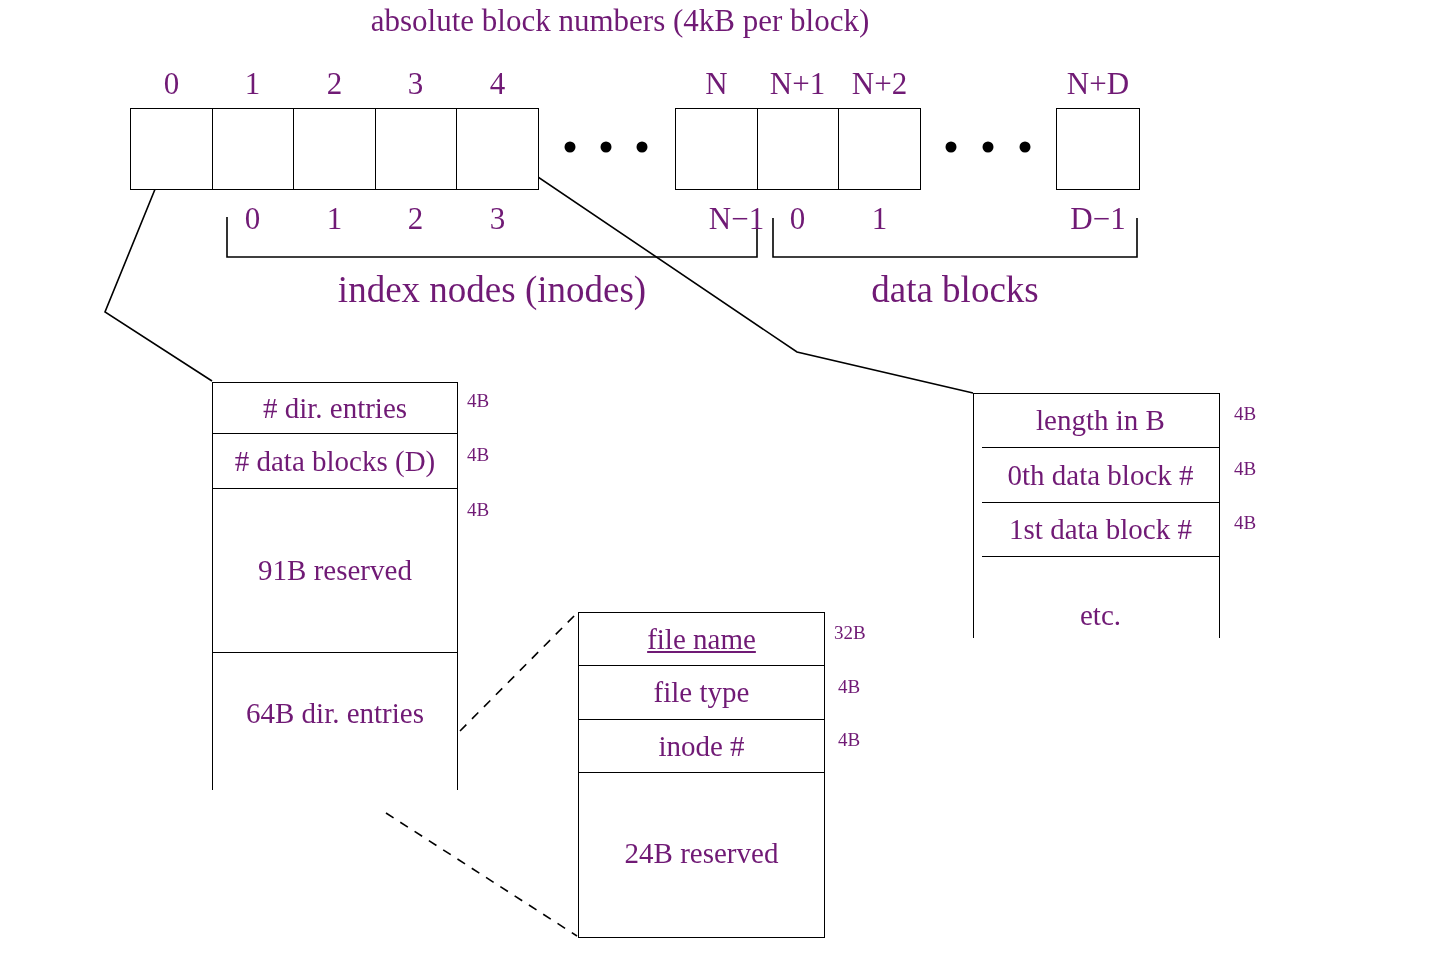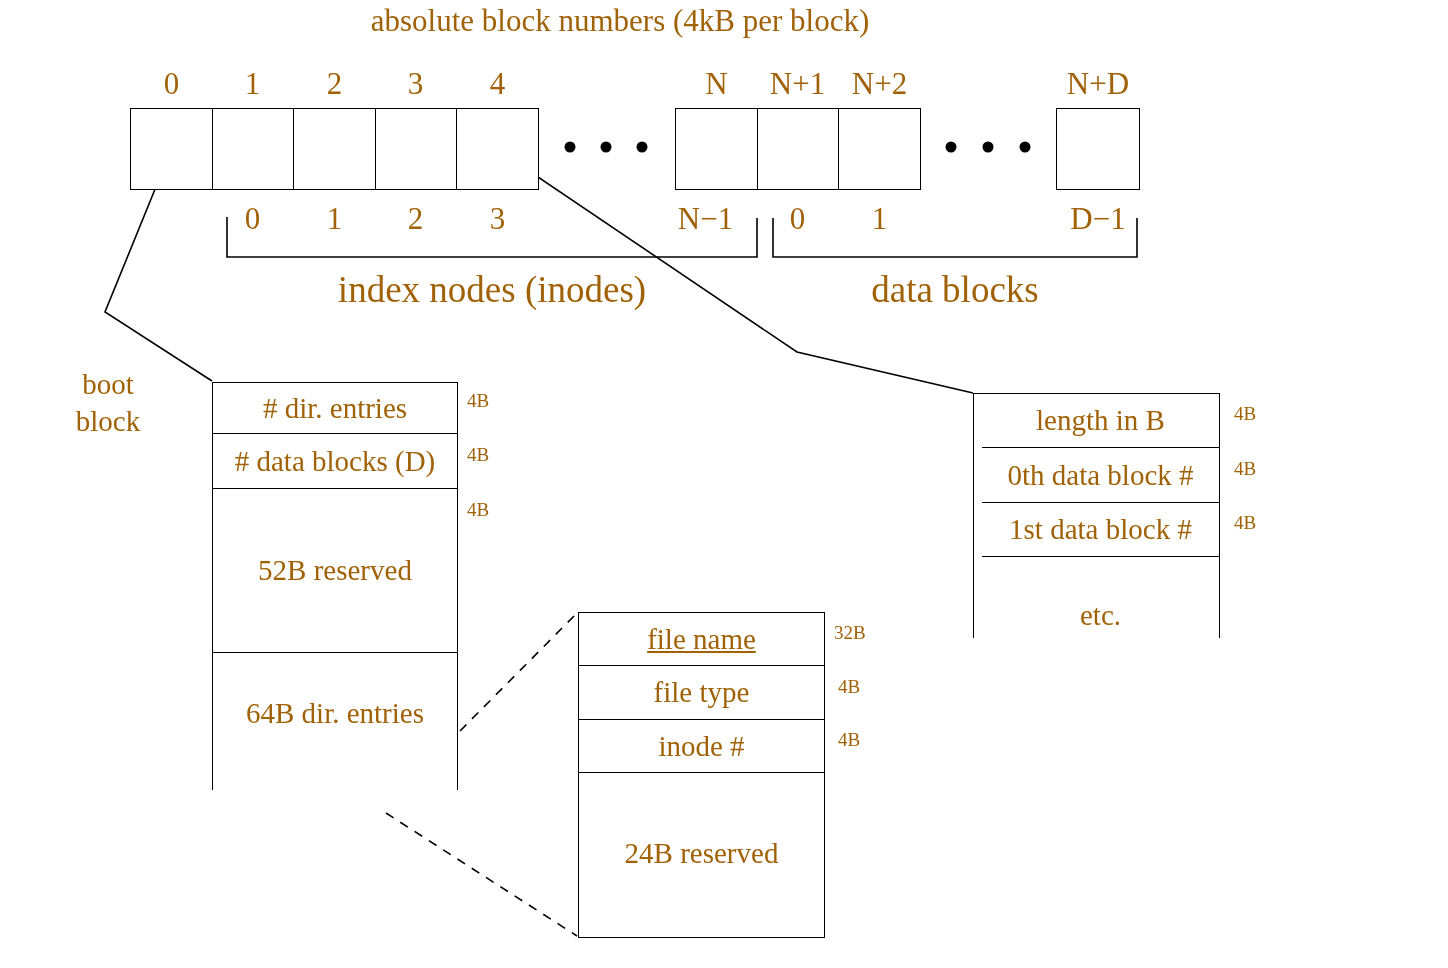--- a/index.html
+++ b/index.html
@@ -1,18 +1,18 @@
 <!DOCTYPE html>
 <html><head>
 <meta charset="utf-8">
 <style>
   html,body { margin:0; padding:0; background:#ffffff; }
   #canvas {
     position:relative; width:1448px; height:968px; background:#ffffff;
-    font-family:"Liberation Serif", serif; color:#a16207;
+    font-family:"Liberation Serif", serif; color:#701a75;
     overflow:hidden;
   }
   #lines { position:absolute; left:0; top:0; width:1448px; height:968px; pointer-events:none; }
   .txt { position:absolute; white-space:nowrap; }
   .title { font-size:31px; text-align:center; }
   .blklabel { font-size:31px; text-align:center; }
   .block { position:absolute; box-sizing:border-box; border:1.6px solid #000; background:#fff; }
   .bracketlabel { font-size:37px; text-align:center; }
   .bootlabel { font-size:29px; text-align:center; line-height:37px; }
   .tbl { position:absolute; box-sizing:border-box; border-top:1.6px solid #000;
@@ -72,42 +72,38 @@
   <div class="txt blklabel" style="left:456px;  top:66px; width:83px;">4</div>
   <div class="txt blklabel" style="left:675px;  top:66px; width:83px;">N</div>
   <div class="txt blklabel" style="left:756px;  top:66px; width:83px;">N+1</div>
   <div class="txt blklabel" style="left:838px;  top:66px; width:83px;">N+2</div>
   <div class="txt blklabel" style="left:1056px; top:66px; width:84px;">N+D</div>
 
   <div class="txt blklabel" style="left:211px;  top:201px; width:83px;">0</div>
   <div class="txt blklabel" style="left:293px;  top:201px; width:83px;">1</div>
   <div class="txt blklabel" style="left:374px;  top:201px; width:83px;">2</div>
   <div class="txt blklabel" style="left:456px;  top:201px; width:83px;">3</div>
-  <div class="txt blklabel" style="left:664px;  top:201px; width:83px;">N−1</div>
+  <div class="txt blklabel" style="left:695px;  top:201px; width:83px;">N−1</div>
   <div class="txt blklabel" style="left:756px;  top:201px; width:83px;">0</div>
   <div class="txt blklabel" style="left:838px;  top:201px; width:83px;">1</div>
   <div class="txt blklabel" style="left:1056px; top:201px; width:84px;">D−1</div>
 
   <div class="txt bracketlabel" style="left:297px; top:268px; width:390px;">index nodes (inodes)</div>
   <div class="txt bracketlabel" style="left:805px; top:268px; width:300px;">data blocks</div>
 
-  <div class="txt bootlabel" style="left:52px; top:366px; width:112px;">
-    <div>boot</div>
-    <div>block</div>
-  </div>
 
   <div class="tbl" style="left:212px; top:382px; width:246px; height:408px;">
     <div class="row sep" style="height:51px;">
       <span># dir. entries</span>
     </div>
     <div class="row sep" style="height:55px;">
       <span># data blocks (D)</span>
     </div>
     <div class="row sep" style="height:164px;">
-      <span>52B reserved</span>
+      <span>91B reserved</span>
     </div>
     <div class="row bottom" style="height:81px;">
       <span>64B dir. entries</span>
     </div>
   </div>
   <div class="txt sizelabel" style="left:467px; top:390px;">4B</div>
   <div class="txt sizelabel" style="left:467px; top:444px;">4B</div>
   <div class="txt sizelabel" style="left:467px; top:499px;">4B</div>
 
   <div class="tbl closed" style="left:578px; top:612px; width:247px; height:326px;">

